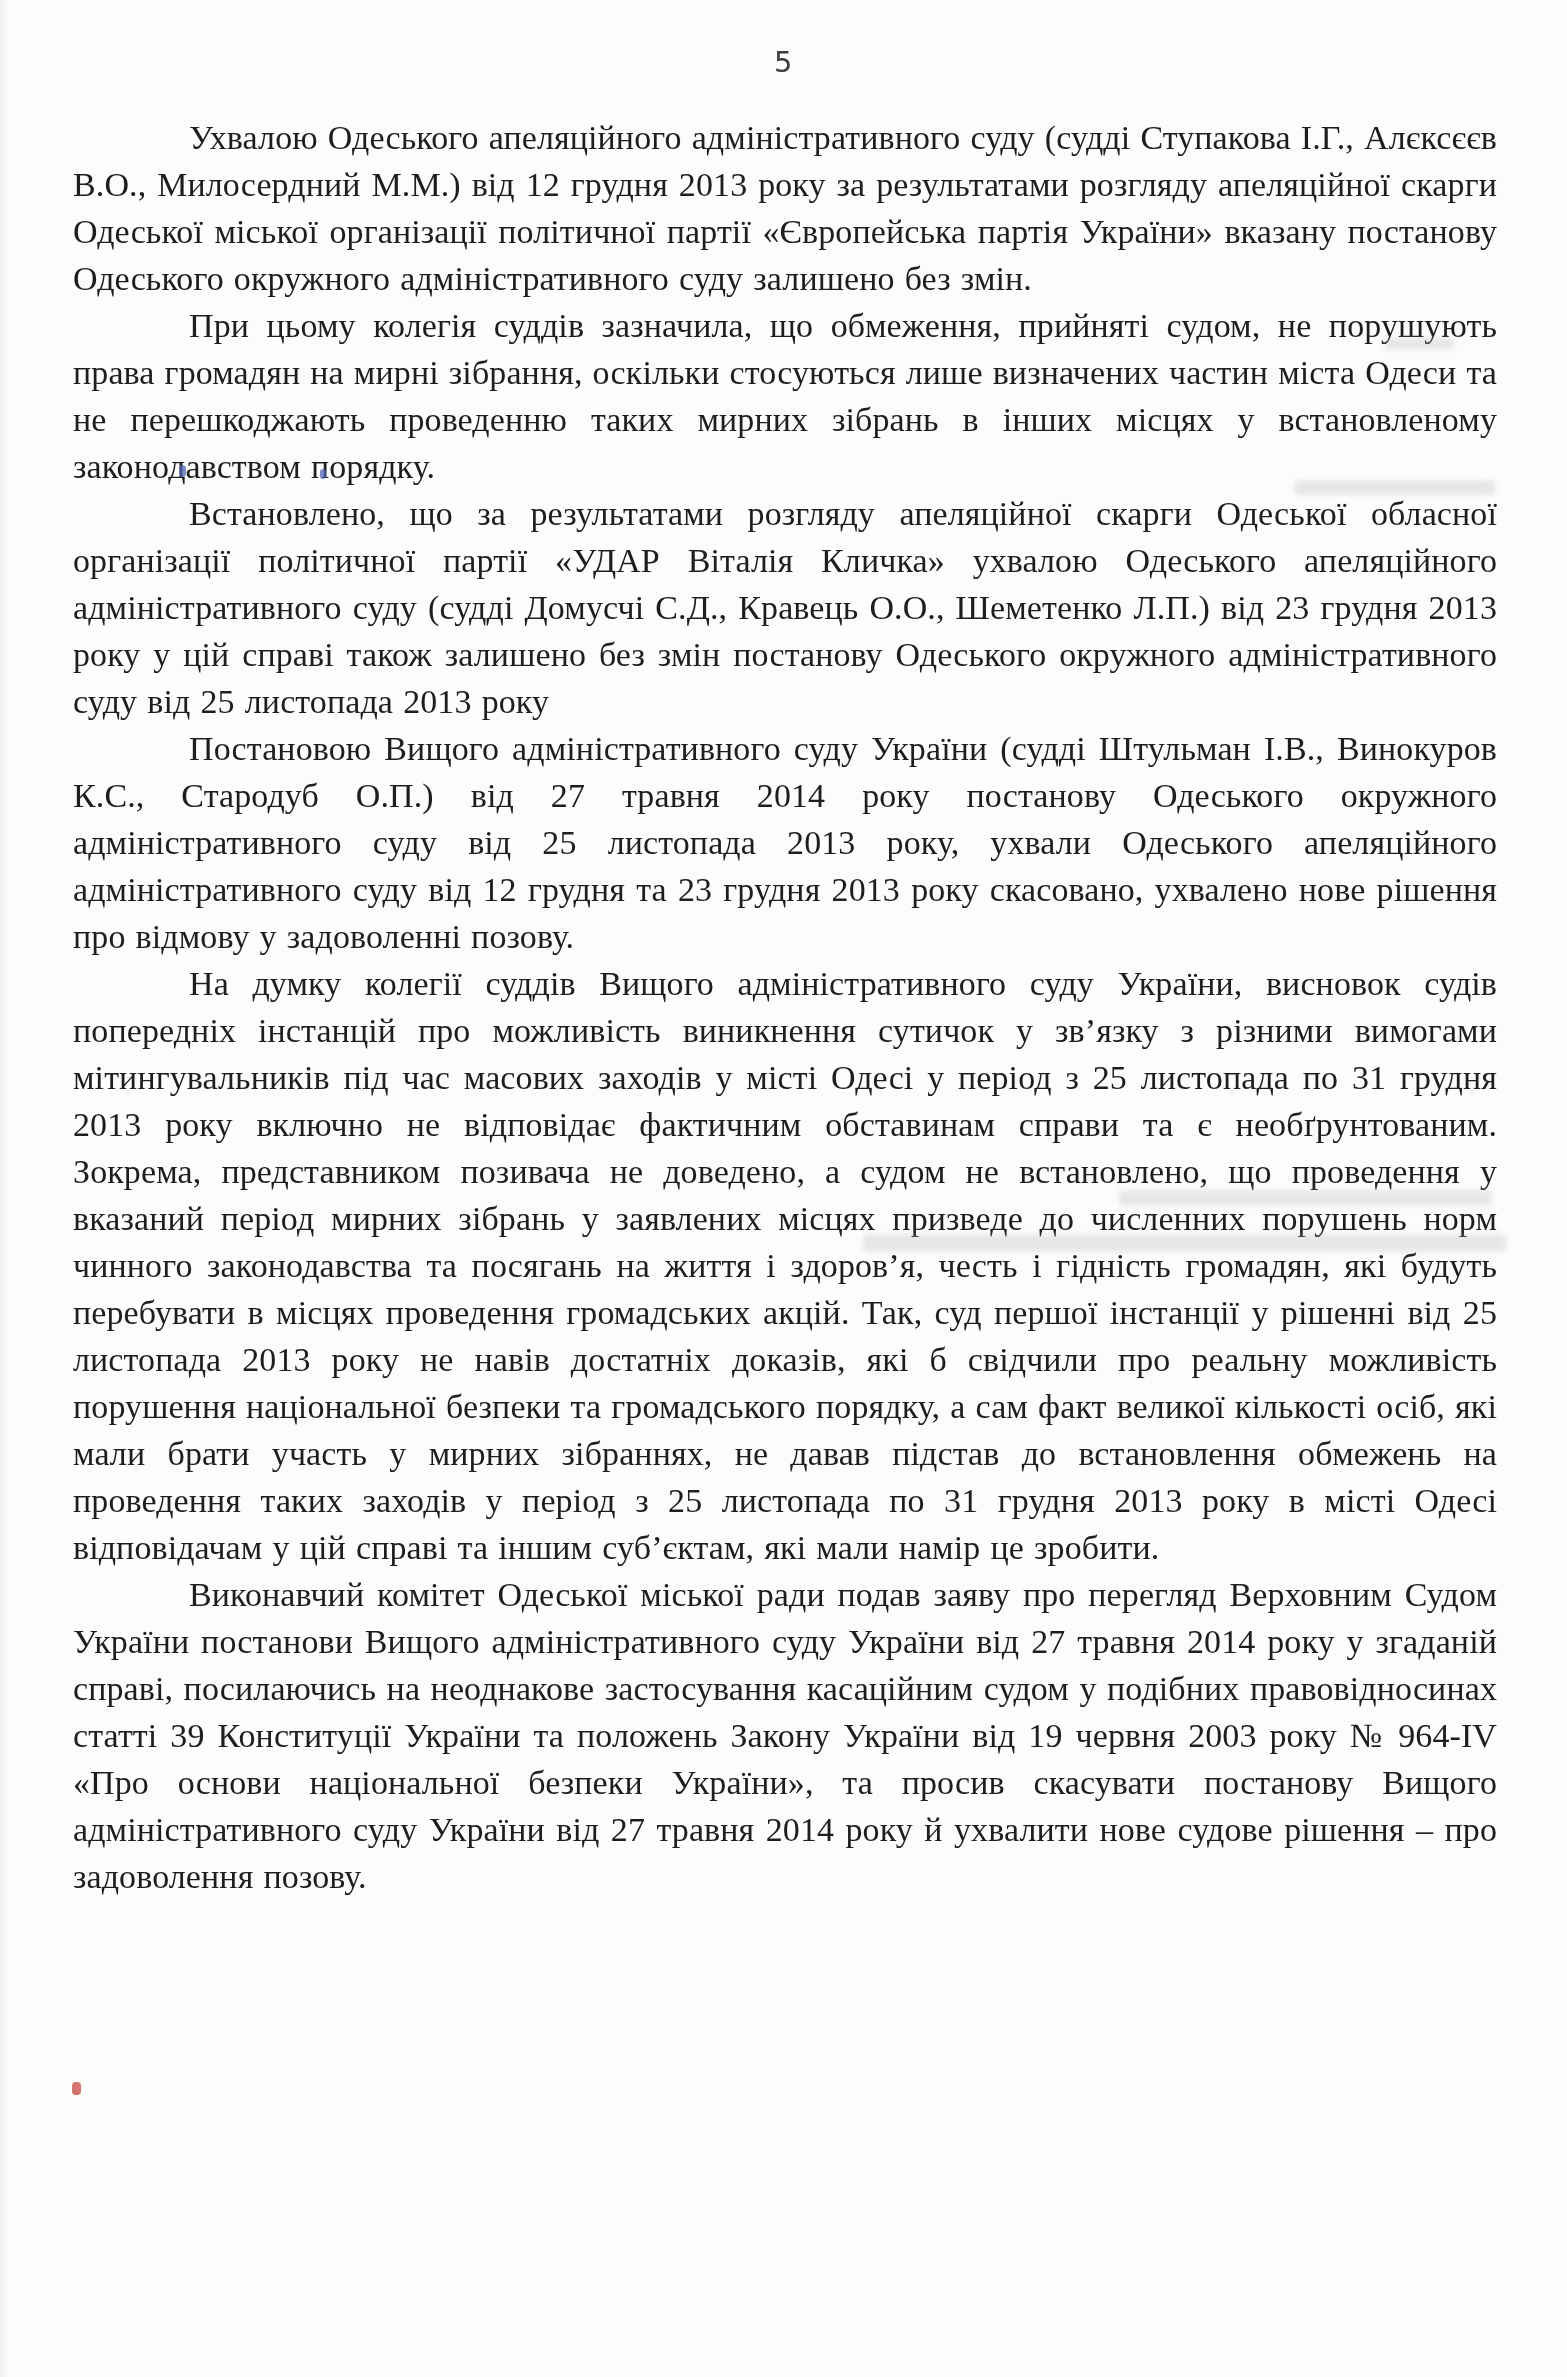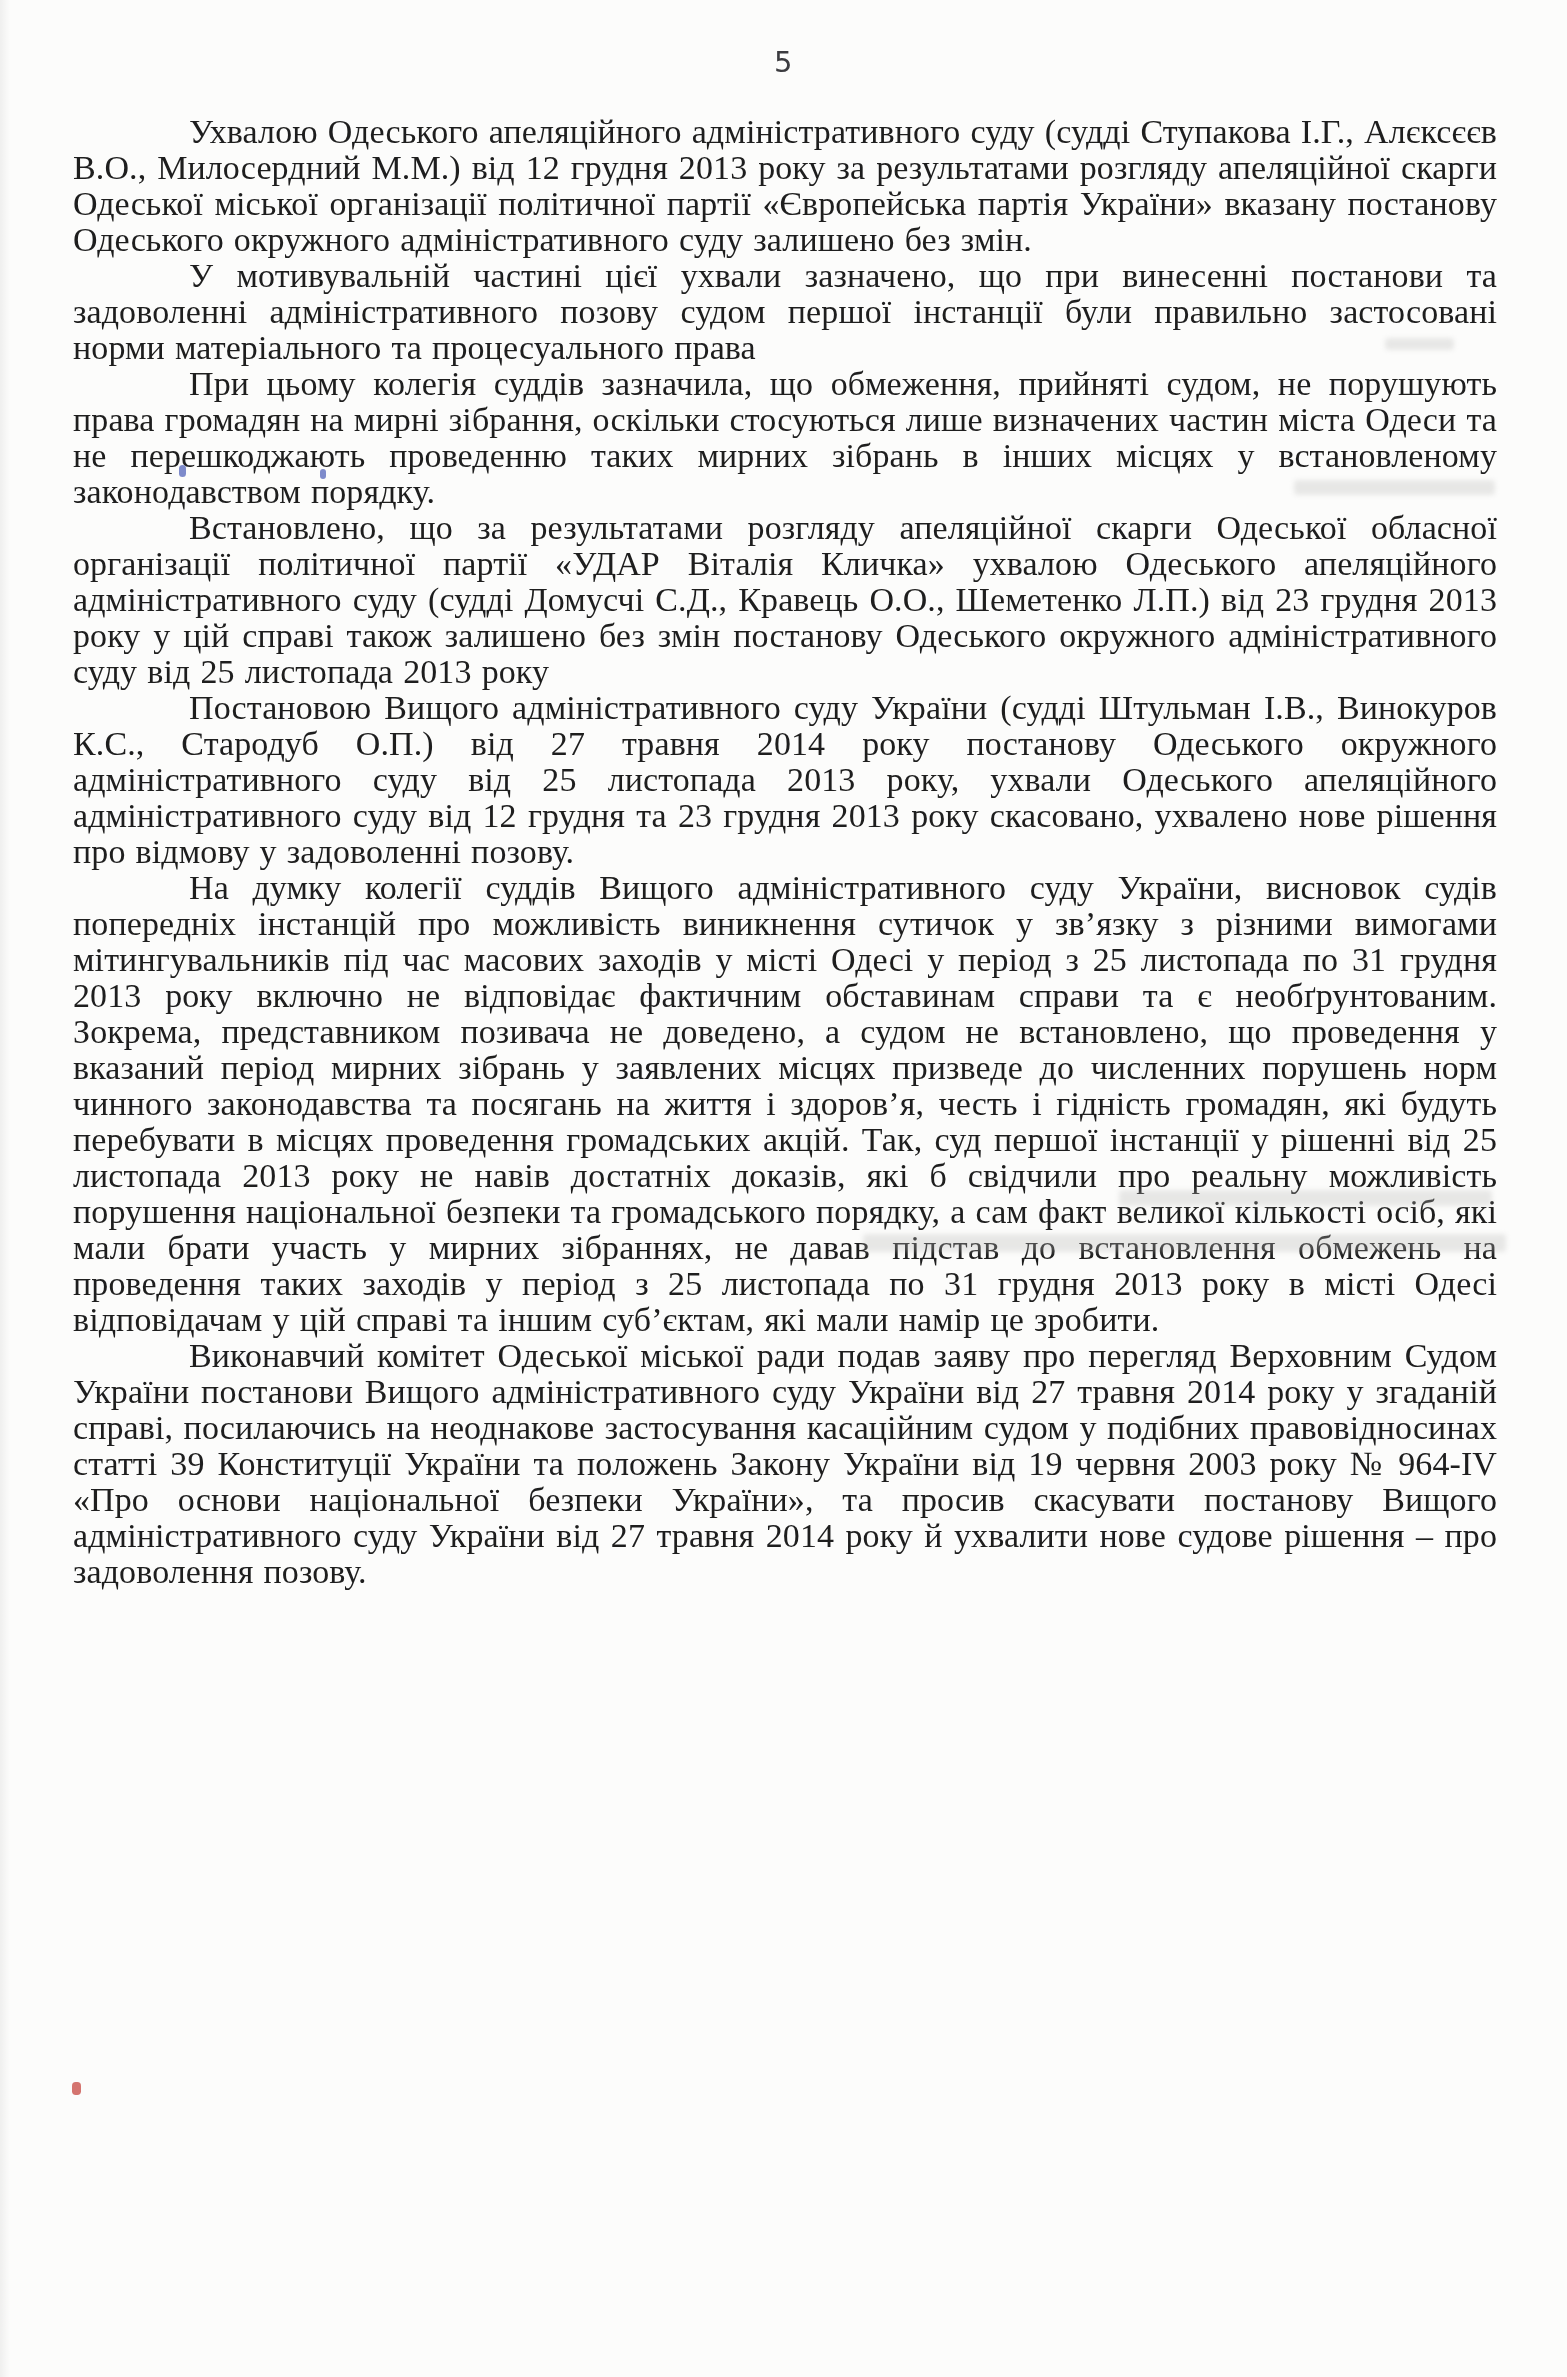--- a/index.html
+++ b/index.html
@@ -33,21 +33,21 @@
     font-size: 29px;
     color: #3c3c40;
     letter-spacing: 0.7px;
   }
   .content {
     position: absolute;
     top: 114px;
     left: 73px;
     width: 1424px;
     font-size: 34px;
-    line-height: 36px;
+    line-height: 47px;
     text-align: justify;
     letter-spacing: 0.1px;
     word-spacing: 1.5px;
     hyphens: none;
   }
   .content p {
     margin: 0;
     padding: 0;
     text-indent: 116px;
   }
@@ -64,21 +64,20 @@
 </style>
 </head>
 <body>
 
 <div class="scan-edge"></div>
 
 <div class="page-number">5</div>
 
 <div class="content">
   <p>Ухвалою Одеського апеляційного адміністративного суду (судді Ступакова І.Г., Алєксєєв В.О., Милосердний М.М.) від 12 грудня 2013 року за результатами розгляду апеляційної скарги Одеської міської організації політичної партії «Європейська партія України» вказану постанову Одеського окружного адміністративного суду залишено без змін.</p>
-  <p>У мотивувальній частині цієї ухвали зазначено, що при винесенні постанови та задоволенні адміністративного позову судом першої інстанції були правильно застосовані норми матеріального та процесуального права</p>
   <p>При цьому колегія суддів зазначила, що обмеження, прийняті судом, не порушують права громадян на мирні зібрання, оскільки стосуються лише визначених частин міста Одеси та не перешкоджають проведенню таких мирних зібрань в інших місцях у встановленому законодавством порядку.</p>
   <p>Встановлено, що за результатами розгляду апеляційної скарги Одеської обласної організації політичної партії «УДАР Віталія Кличка» ухвалою Одеського апеляційного адміністративного суду (судді Домусчі С.Д., Кравець О.О., Шеметенко Л.П.) від 23 грудня 2013 року у цій справі також залишено без змін постанову Одеського окружного адміністративного суду від 25 листопада 2013 року</p>
   <p>Постановою Вищого адміністративного суду України (судді Штульман І.В., Винокуров К.С., Стародуб О.П.) від 27 травня 2014 року постанову Одеського окружного адміністративного суду від 25 листопада 2013 року, ухвали Одеського апеляційного адміністративного суду від 12 грудня та 23 грудня 2013 року скасовано, ухвалено нове рішення про відмову у задоволенні позову.</p>
   <p>На думку колегії суддів Вищого адміністративного суду України, висновок судів попередніх інстанцій про можливість виникнення сутичок у зв’язку з різними вимогами мітингувальників під час масових заходів у місті Одесі у період з 25 листопада по 31 грудня 2013 року включно не відповідає фактичним обставинам справи та є необґрунтованим. Зокрема, представником позивача не доведено, а судом не встановлено, що проведення у вказаний період мирних зібрань у заявлених місцях призведе до численних порушень норм чинного законодавства та посягань на життя і здоров’я, честь і гідність громадян, які будуть перебувати в місцях проведення громадських акцій. Так, суд першої інстанції у рішенні від 25 листопада 2013 року не навів достатніх доказів, які б свідчили про реальну можливість порушення національної безпеки та громадського порядку, а сам факт великої кількості осіб, які мали брати участь у мирних зібраннях, не давав підстав до встановлення обмежень на проведення таких заходів у період з 25 листопада по 31 грудня 2013 року в місті Одесі відповідачам у цій справі та іншим суб’єктам, які мали намір це зробити.</p>
   <p>Виконавчий комітет Одеської міської ради подав заяву про перегляд Верховним Судом України постанови Вищого адміністративного суду України від 27 травня 2014 року у згаданій справі, посилаючись на неоднакове застосування касаційним судом у подібних правовідносинах статті 39 Конституції України та положень Закону України від 19 червня 2003 року № 964-IV «Про основи національної безпеки України», та просив скасувати постанову Вищого адміністративного суду України від 27 травня 2014 року й ухвалити нове судове рішення – про задоволення позову.</p>
 </div>
 
 <div class="smudge gray" style="left:1385px; top:338px;  width:69px;  height:11.7px;"></div>
 <div class="smudge gray" style="left:1294px; top:480px;  width:201px; height:14.6px;"></div>
 <div class="smudge gray" style="left:1119px; top:1190px; width:373px; height:16px;"></div>

